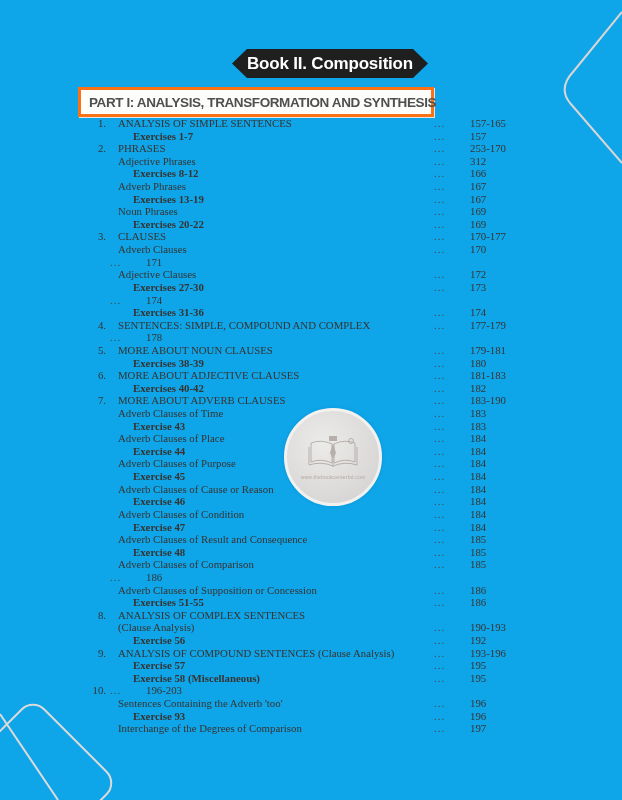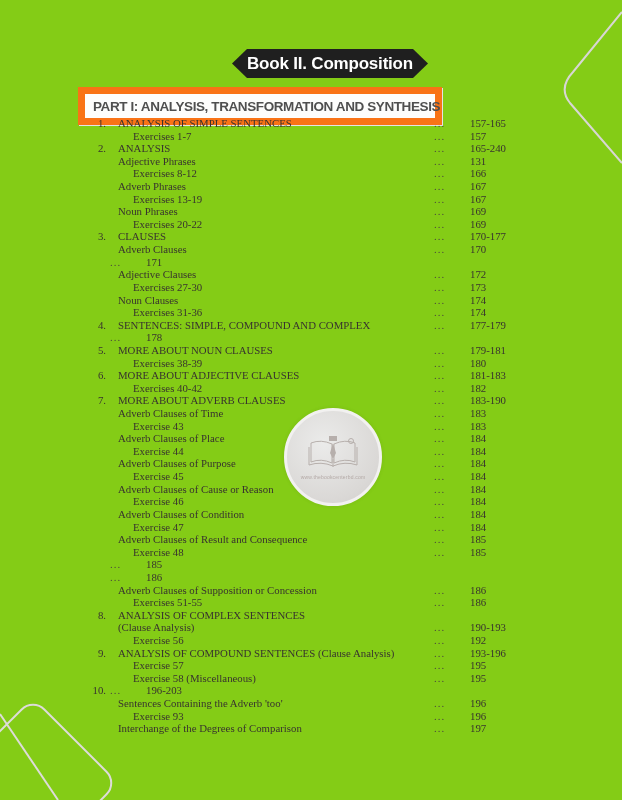--- a/index.html
+++ b/index.html
@@ -1,19 +1,19 @@
 <!DOCTYPE html>
 <html><head>
 <meta charset="utf-8">
 <style>
   html,body{margin:0;padding:0;background:#ffffff;}
   .page{
     position:relative;
     width:622px;height:800px;
-    background:#84cc16;
+    background:#0ea5e9;
     overflow:hidden;
     font-family:"Liberation Serif", serif;
   }
   
   .deco-layer{
     position:absolute;left:0;top:0;width:622px;height:800px;
     z-index:0;pointer-events:none;
   }
   
   .banner{
@@ -25,21 +25,21 @@
   }
   .banner span{
     color:#ffffff;
     font-family:"Liberation Sans", sans-serif;
     font-weight:bold;font-size:17px;letter-spacing:-0.2px;
     white-space:nowrap;
   }
   
   .part-box{
     position:absolute;left:78px;top:87px;width:350px;height:24px;
-    border:7px solid #f97316;
+    border:3px solid #f97316;
     box-shadow:1px 1px 0 #e4e4e4;
     display:flex;align-items:center;
     background:#fdfdfc;
     z-index:2;
   }
   .part-box span{
     padding-left:8px;
     color:#4f4f4f;
     font-family:"Liberation Sans", sans-serif;
     font-weight:bold;font-size:13.5px;letter-spacing:-0.4px;
@@ -66,21 +66,21 @@
     color:#38332f;
     font-size:10.8px;
   }
   .toc-row{
     display:flex;align-items:baseline;
     height:12.62px;line-height:12.62px;
     white-space:nowrap;
   }
   .toc-num{width:28px;text-align:right;flex:none;}
   .toc-label{margin-left:12px;width:312px;flex:none;overflow:hidden;}
-  .toc-label.lvl1{padding-left:15px;width:297px;}
+  .toc-label.lvl1{padding-left:15px;width:297px;font-weight:bold;}
   .toc-dots{width:36px;flex:none;text-align:left;padding-left:4px;letter-spacing:1px;color:#4a453f;}
   .toc-pages{width:76px;flex:none;text-align:left;}
 </style>
 </head>
 <body>
 
 <div class="page">
 
   <svg class="deco-layer" width="622" height="800" viewBox="0 0 622 800" fill="none">
     <path d="M 622 12 L 573 72 Q 558 88 570 103 L 622 163" stroke="#d8d6d4" stroke-width="2" fill="none"></path>
@@ -119,30 +119,30 @@
 
     <div class="toc-row">
       <span class="toc-num"></span>
       <span class="toc-label lvl1">Exercises 1-7</span>
       <span class="toc-dots">...</span>
       <span class="toc-pages">157</span>
     </div>
 
     <div class="toc-row">
       <span class="toc-num">2.</span>
-      <span class="toc-label">ANALYSIS</span>
-      <span class="toc-dots">...</span>
-      <span class="toc-pages">165-240</span>
+      <span class="toc-label">PHRASES</span>
+      <span class="toc-dots">...</span>
+      <span class="toc-pages">253-170</span>
     </div>
 
     <div class="toc-row">
       <span class="toc-num"></span>
       <span class="toc-label">Adjective Phrases</span>
       <span class="toc-dots">...</span>
-      <span class="toc-pages">131</span>
+      <span class="toc-pages">312</span>
     </div>
 
     <div class="toc-row">
       <span class="toc-num"></span>
       <span class="toc-label lvl1">Exercises 8-12</span>
       <span class="toc-dots">...</span>
       <span class="toc-pages">166</span>
     </div>
 
     <div class="toc-row">
@@ -202,21 +202,20 @@
 
     <div class="toc-row">
       <span class="toc-num"></span>
       <span class="toc-label lvl1">Exercises 27-30</span>
       <span class="toc-dots">...</span>
       <span class="toc-pages">173</span>
     </div>
 
     <div class="toc-row">
       <span class="toc-num"></span>
-      <span class="toc-label">Noun Clauses</span>
       <span class="toc-dots">...</span>
       <span class="toc-pages">174</span>
     </div>
 
     <div class="toc-row">
       <span class="toc-num"></span>
       <span class="toc-label lvl1">Exercises 31-36</span>
       <span class="toc-dots">...</span>
       <span class="toc-pages">174</span>
     </div>
@@ -348,20 +347,21 @@
 
     <div class="toc-row">
       <span class="toc-num"></span>
       <span class="toc-label lvl1">Exercise 48</span>
       <span class="toc-dots">...</span>
       <span class="toc-pages">185</span>
     </div>
 
     <div class="toc-row">
       <span class="toc-num"></span>
+      <span class="toc-label">Adverb Clauses of Comparison</span>
       <span class="toc-dots">...</span>
       <span class="toc-pages">185</span>
     </div>
 
     <div class="toc-row">
       <span class="toc-num"></span>
       <span class="toc-dots">...</span>
       <span class="toc-pages">186</span>
     </div>
 

